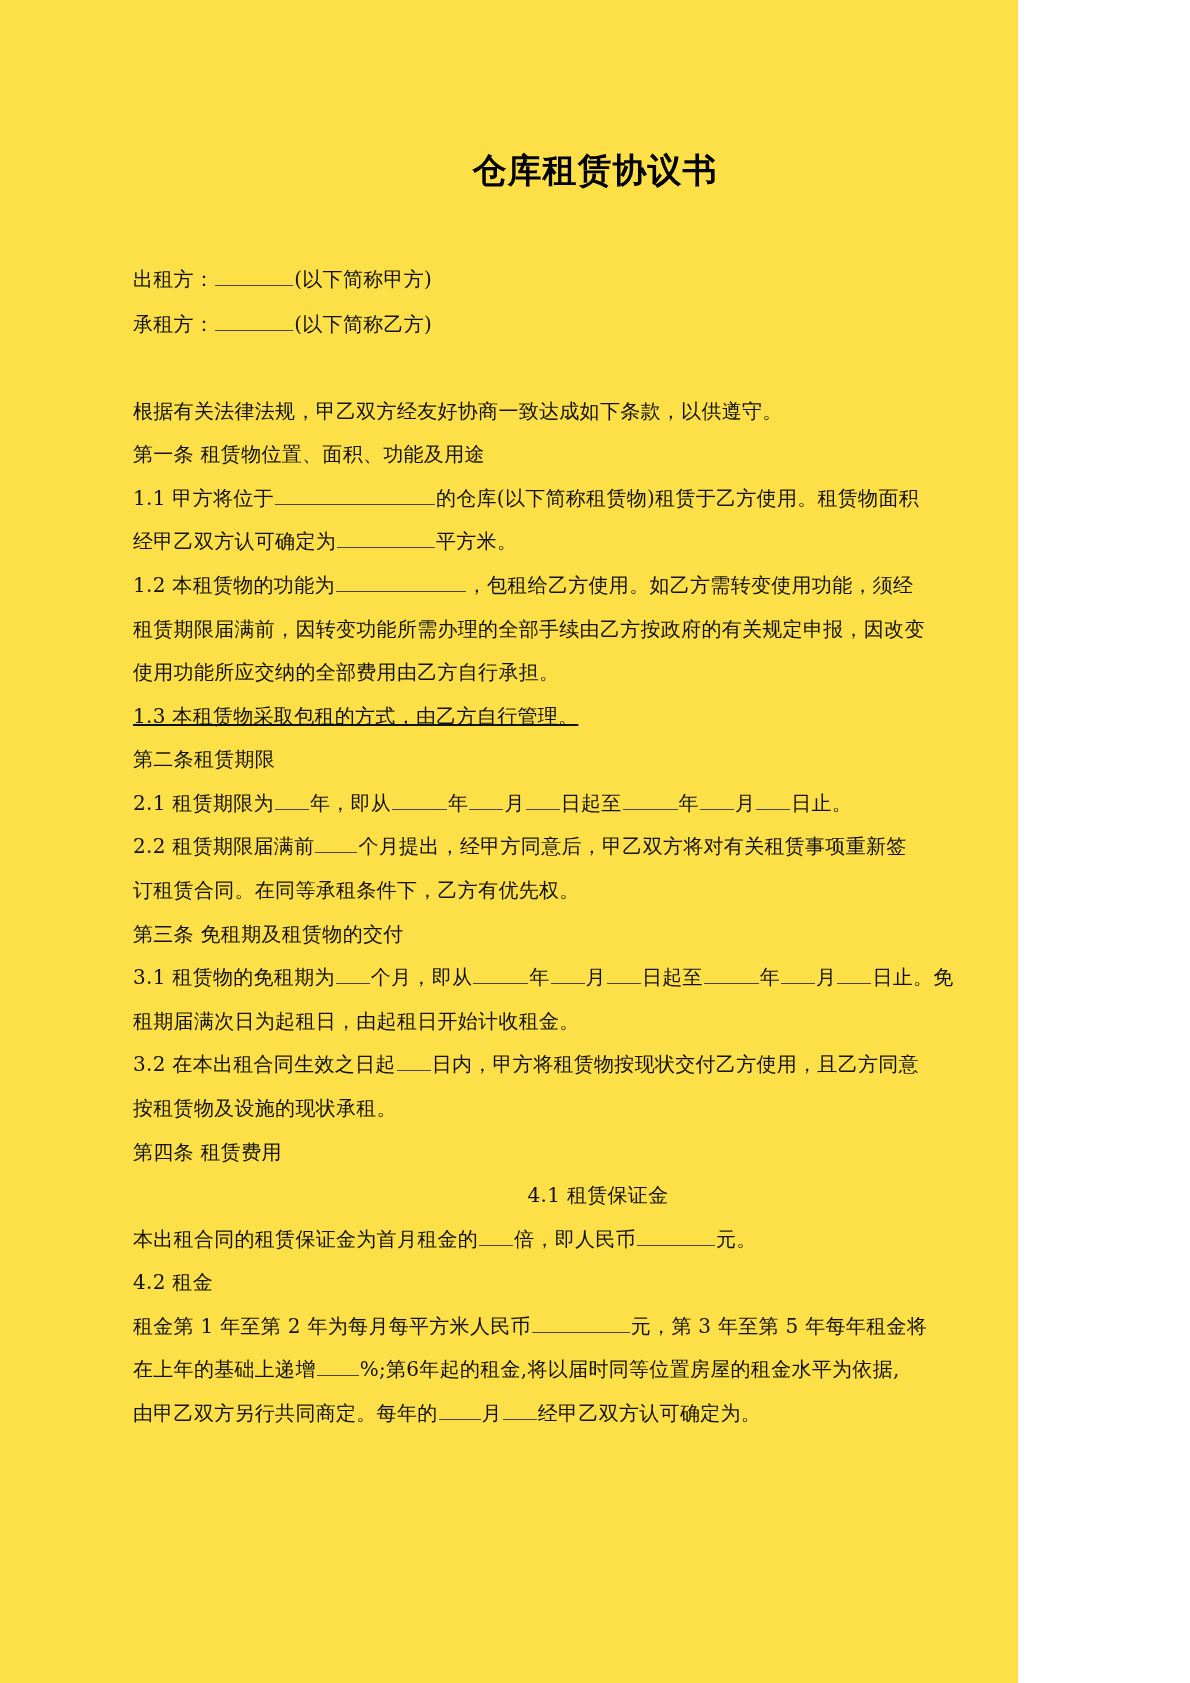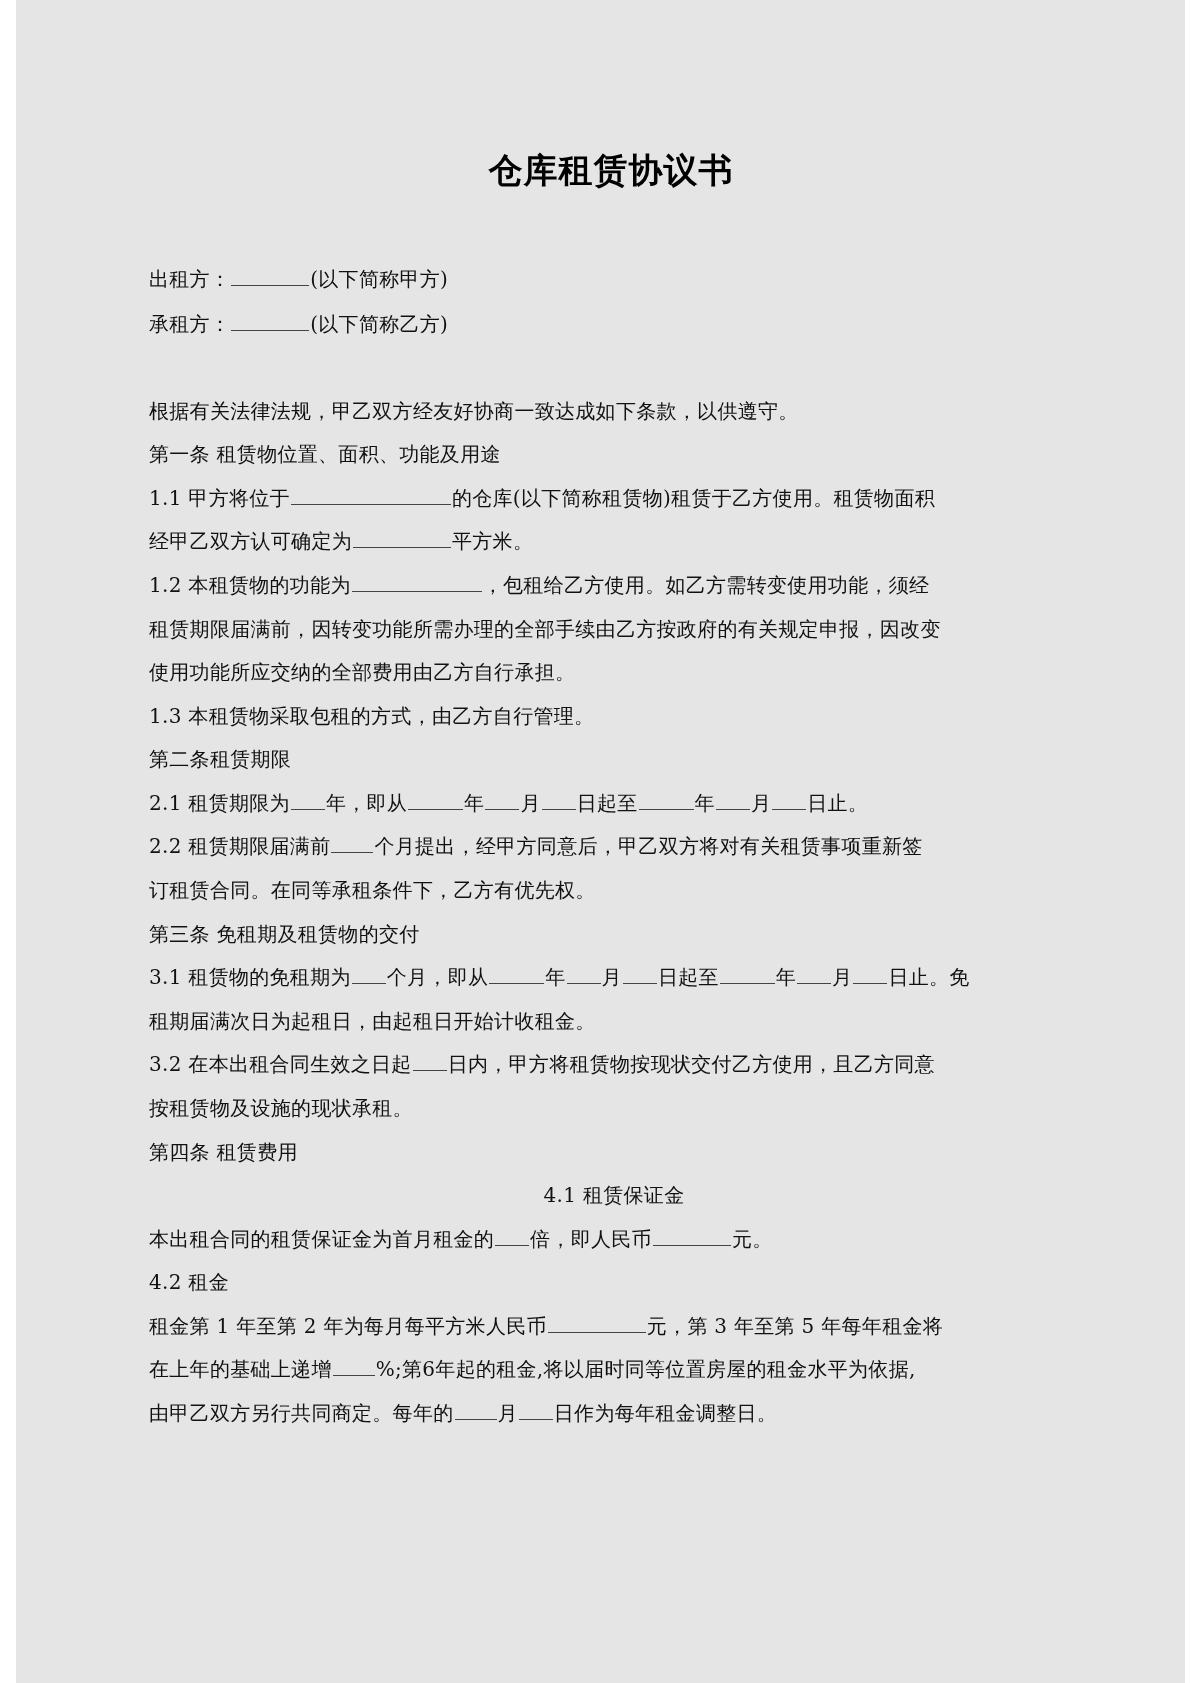--- a/index.html
+++ b/index.html
@@ -1,18 +1,18 @@
 <!DOCTYPE html>
 <html><head>
 <meta charset="utf-8">
 <style>
   html, body { margin: 0; padding: 0; background: #ffffff; }
   body { width: 1190px; height: 1683px; position: relative; overflow: hidden;
          font-family: "DejaVu Serif", "Liberation Serif", serif; color: #111; }
-  .page { position: absolute; left: 16px; top: 0; width: 1169px; height: 1683px; background: #e5e5e5; }
+  .page { position: absolute; left: 0; top: 0; width: 1018px; height: 1683px; background: #fde047; }
   .title { position: absolute; top: 148px; left: 0; width: 1190px; text-align: center;
            font-size: 34px; font-weight: bold; letter-spacing: 1px; color: #000;
            font-family: "DejaVu Sans", "Liberation Sans", sans-serif; }
   .line { position: absolute; left: 133px; width: 930px; font-size: 20px; line-height: 28px;
           white-space: nowrap; letter-spacing: 0.3px; }
   .blank { display: inline-block; border-bottom: 1px solid #444; height: 20px; vertical-align: baseline; margin: 0 1px; }
   .footer { position: absolute; top: 1535px; left: 0; width: 1190px; text-align: center;
             font-size: 15px; color: #222; letter-spacing: 2px; }
 </style>
 </head>
@@ -23,31 +23,31 @@
   <div id="lines">
       <div class="line" style="top: 265px;"><span>出租方：</span><span class="blank" style="width: 78px;"></span><span>(以下简称甲方)</span></div>
       <div class="line" style="top: 310px;"><span>承租方：</span><span class="blank" style="width: 78px;"></span><span>(以下简称乙方)</span></div>
       <div class="line" style="top: 397px;"><span>根据有关法律法规，甲乙双方经友好协商一致达成如下条款，以供遵守。</span></div>
       <div class="line" style="top: 440px;"><span>第一条  租赁物位置、面积、功能及用途</span></div>
       <div class="line" style="top: 484px;"><span>1.1 甲方将位于</span><span class="blank" style="width: 160px;"></span><span>的仓库(以下简称租赁物)租赁于乙方使用。租赁物面积</span></div>
       <div class="line" style="top: 527px;"><span>经甲乙双方认可确定为</span><span class="blank" style="width: 98px;"></span><span>平方米。</span></div>
       <div class="line" style="top: 571px;"><span>1.2 本租赁物的功能为</span><span class="blank" style="width: 130px;"></span><span>，包租给乙方使用。如乙方需转变使用功能，须经</span></div>
       <div class="line" style="top: 615px;"><span>租赁期限届满前，因转变功能所需办理的全部手续由乙方按政府的有关规定申报，因改变</span></div>
       <div class="line" style="top: 658px;"><span>使用功能所应交纳的全部费用由乙方自行承担。</span></div>
-      <div class="line" style="top: 702px;"><span>1.3 本租赁物采取包租的方式，由乙方自行管理。</span></div>
+      <div class="line" style="top: 702px; text-decoration: underline;"><span>1.3 本租赁物采取包租的方式，由乙方自行管理。</span></div>
       <div class="line" style="top: 745px;"><span>第二条租赁期限</span></div>
       <div class="line" style="top: 789px;"><span>2.1 租赁期限为</span><span class="blank" style="width: 34px;"></span><span>年，即从</span><span class="blank" style="width: 55px;"></span><span>年</span><span class="blank" style="width: 34px;"></span><span>月</span><span class="blank" style="width: 34px;"></span><span>日起至</span><span class="blank" style="width: 55px;"></span><span>年</span><span class="blank" style="width: 34px;"></span><span>月</span><span class="blank" style="width: 34px;"></span><span>日止。</span></div>
       <div class="line" style="top: 832px;"><span>2.2 租赁期限届满前</span><span class="blank" style="width: 42px;"></span><span>个月提出，经甲方同意后，甲乙双方将对有关租赁事项重新签</span></div>
       <div class="line" style="top: 876px;"><span>订租赁合同。在同等承租条件下，乙方有优先权。</span></div>
       <div class="line" style="top: 920px;"><span>第三条  免租期及租赁物的交付</span></div>
       <div class="line" style="top: 963px;"><span>3.1 租赁物的免租期为</span><span class="blank" style="width: 34px;"></span><span>个月，即从</span><span class="blank" style="width: 55px;"></span><span>年</span><span class="blank" style="width: 34px;"></span><span>月</span><span class="blank" style="width: 34px;"></span><span>日起至</span><span class="blank" style="width: 55px;"></span><span>年</span><span class="blank" style="width: 34px;"></span><span>月</span><span class="blank" style="width: 34px;"></span><span>日止。免</span></div>
       <div class="line" style="top: 1007px;"><span>租期届满次日为起租日，由起租日开始计收租金。</span></div>
       <div class="line" style="top: 1050px;"><span>3.2 在本出租合同生效之日起</span><span class="blank" style="width: 34px;"></span><span>日内，甲方将租赁物按现状交付乙方使用，且乙方同意</span></div>
       <div class="line" style="top: 1094px;"><span>按租赁物及设施的现状承租。</span></div>
       <div class="line" style="top: 1138px;"><span>第四条  租赁费用</span></div>
       <div class="line" style="top: 1181px; text-align: center;"><span>4.1 租赁保证金</span></div>
       <div class="line" style="top: 1225px;"><span>本出租合同的租赁保证金为首月租金的</span><span class="blank" style="width: 34px;"></span><span>倍，即人民币</span><span class="blank" style="width: 78px;"></span><span>元。</span></div>
       <div class="line" style="top: 1268px;"><span>4.2 租金</span></div>
       <div class="line" style="top: 1312px;"><span>租金第 1 年至第 2 年为每月每平方米人民币</span><span class="blank" style="width: 98px;"></span><span>元，第 3 年至第 5 年每年租金将</span></div>
       <div class="line" style="top: 1355px;"><span>在上年的基础上递增</span><span class="blank" style="width: 42px;"></span><span>%;第6年起的租金,将以届时同等位置房屋的租金水平为依据,</span></div>
-      <div class="line" style="top: 1399px;"><span>由甲乙双方另行共同商定。每年的</span><span class="blank" style="width: 42px;"></span><span>月</span><span class="blank" style="width: 34px;"></span><span>日作为每年租金调整日。</span></div>
+      <div class="line" style="top: 1399px;"><span>由甲乙双方另行共同商定。每年的</span><span class="blank" style="width: 42px;"></span><span>月</span><span class="blank" style="width: 34px;"></span><span>经甲乙双方认可确定为。</span></div>
     </div>
 </div>
 
 </body></html>

